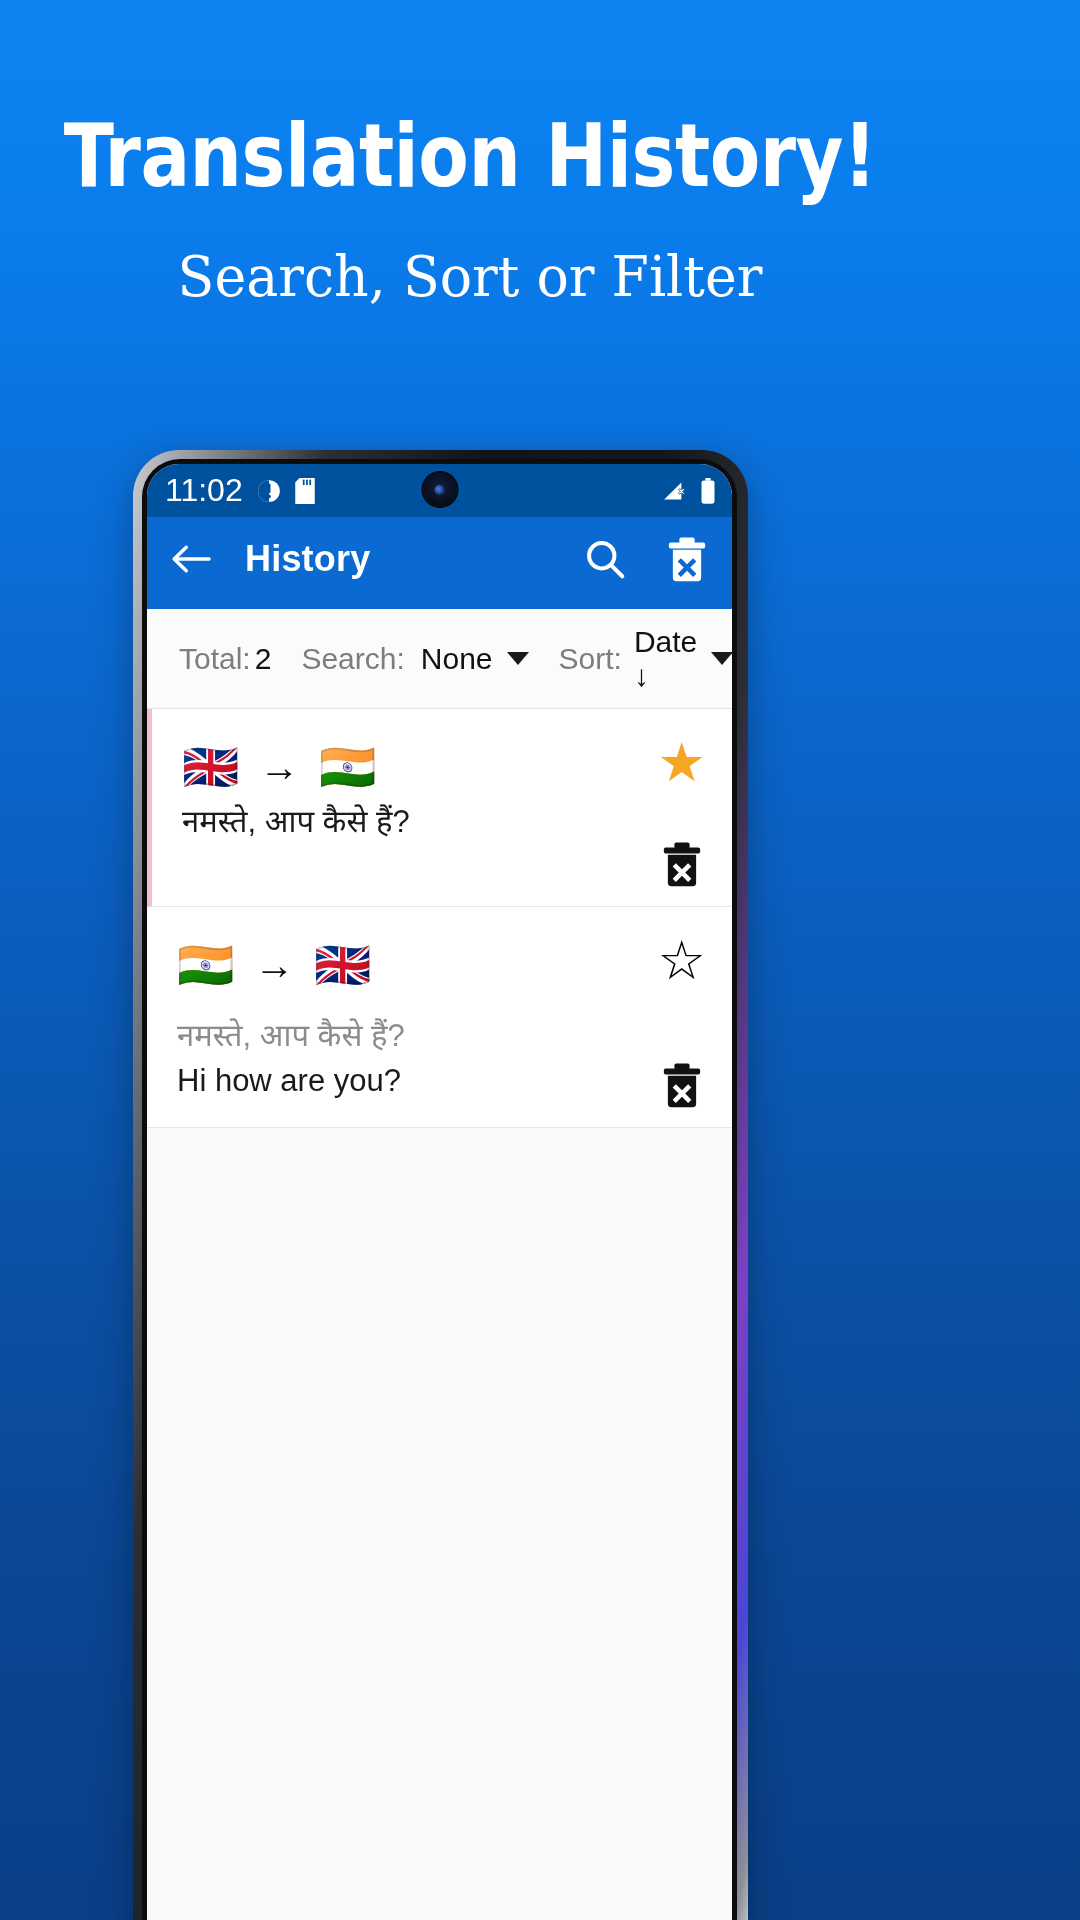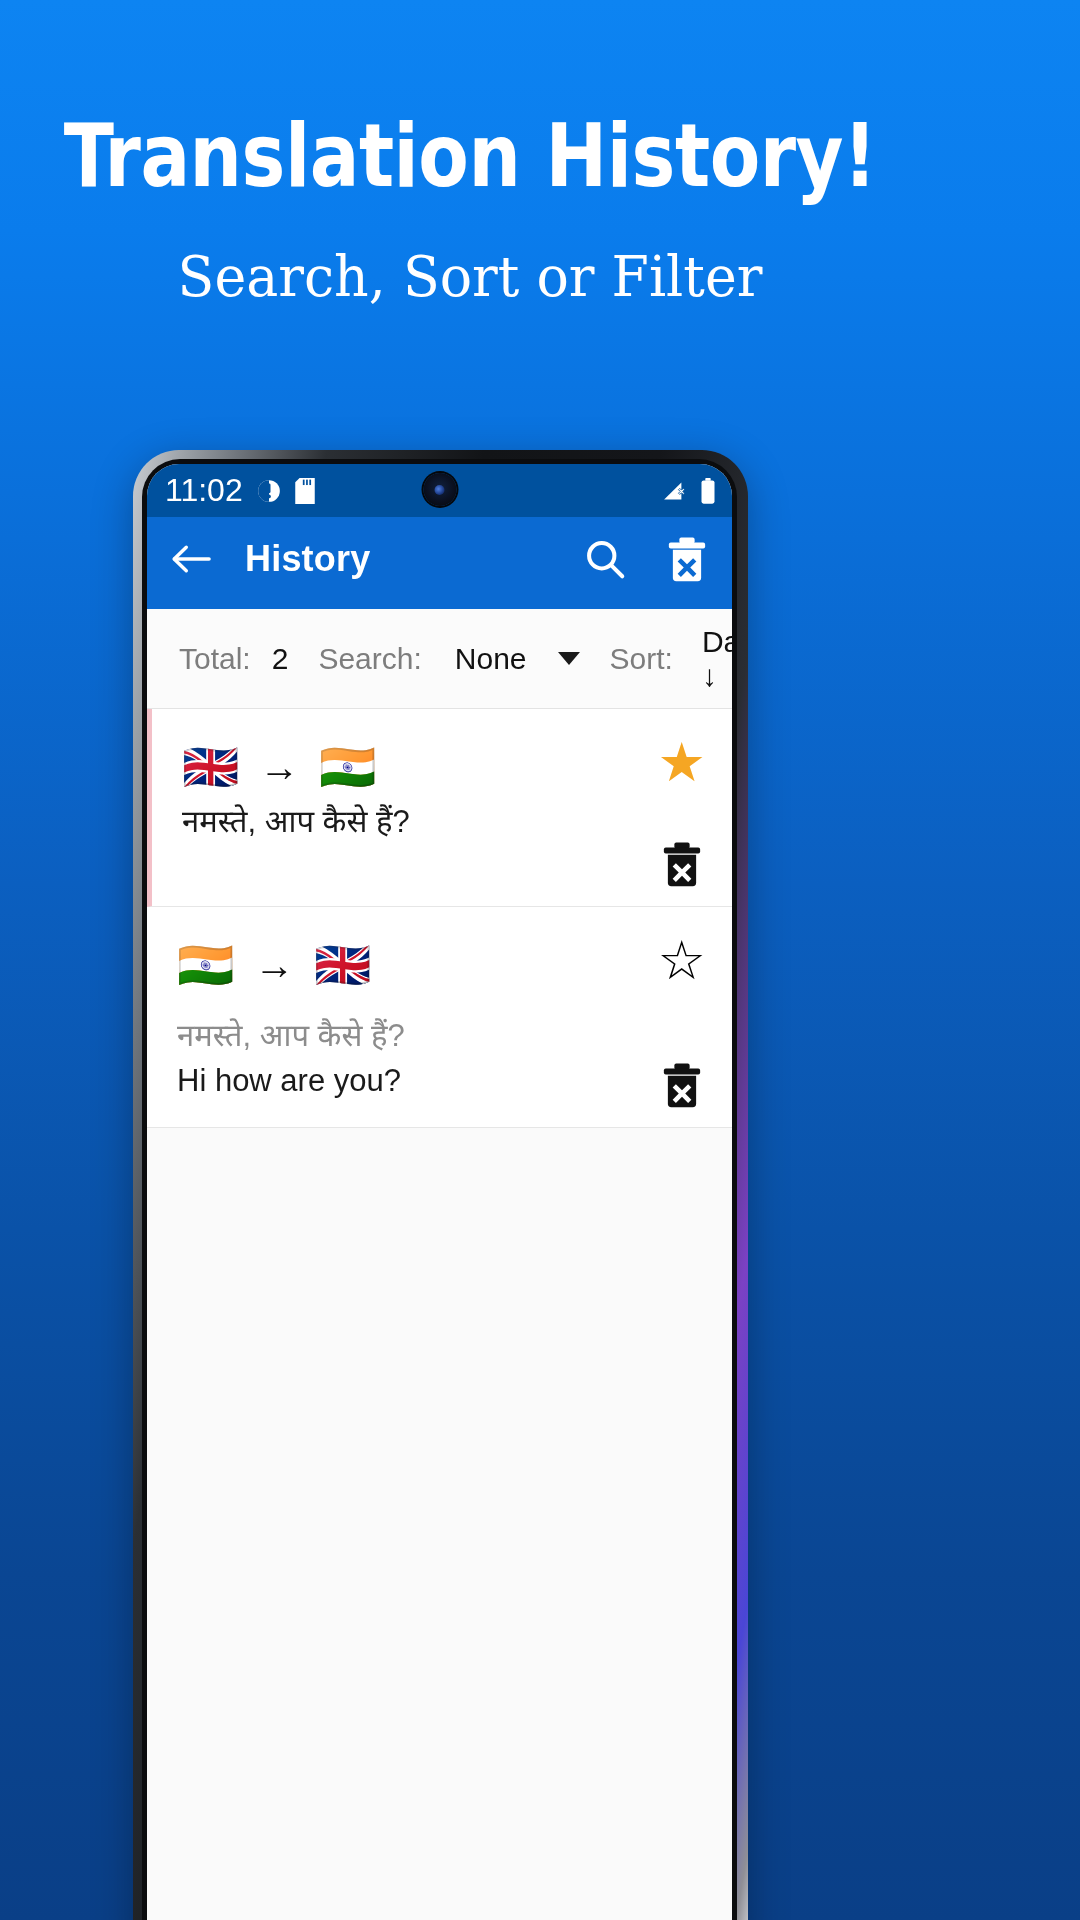--- a/index.html
+++ b/index.html
@@ -102,21 +102,21 @@
   
   .filterbar {
     height:100px;
     background:#fbfbfb;
     display:flex; align-items:center;
     padding:0 18px 0 32px;
     border-bottom:1px solid #e3e3e3;
   }
   .fb-label { color:#7d7d7d; font-size:30px; }
   .fb-value { color:#111111; font-size:30px; font-weight:400; }
-  .fb-group { display:flex; align-items:center; gap:21px; }
+  .fb-group { display:flex; align-items:center; gap:4px; }
   .fb-group + .fb-group { margin-left:30px; }
   .caret {
     width:0;height:0;
     border-left:11px solid transparent;
     border-right:11px solid transparent;
     border-top:13px solid #1a1a1a;
     margin-left:10px;
   }
 
   

